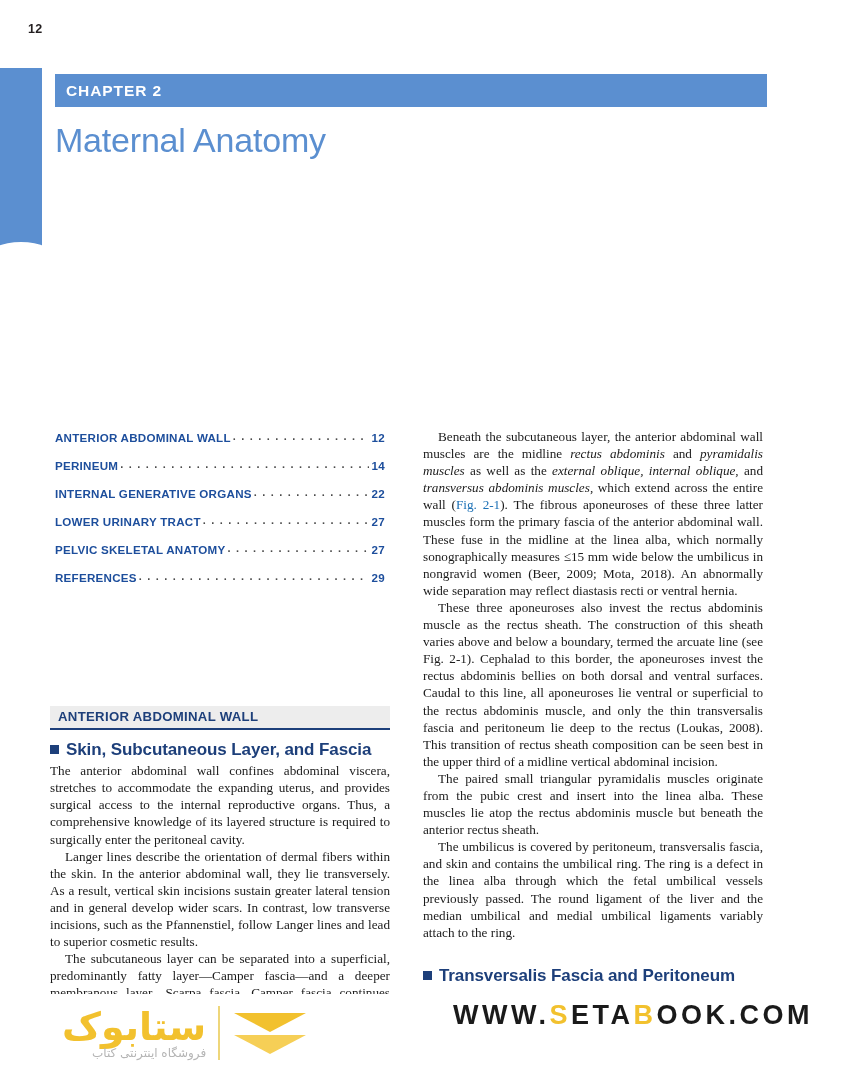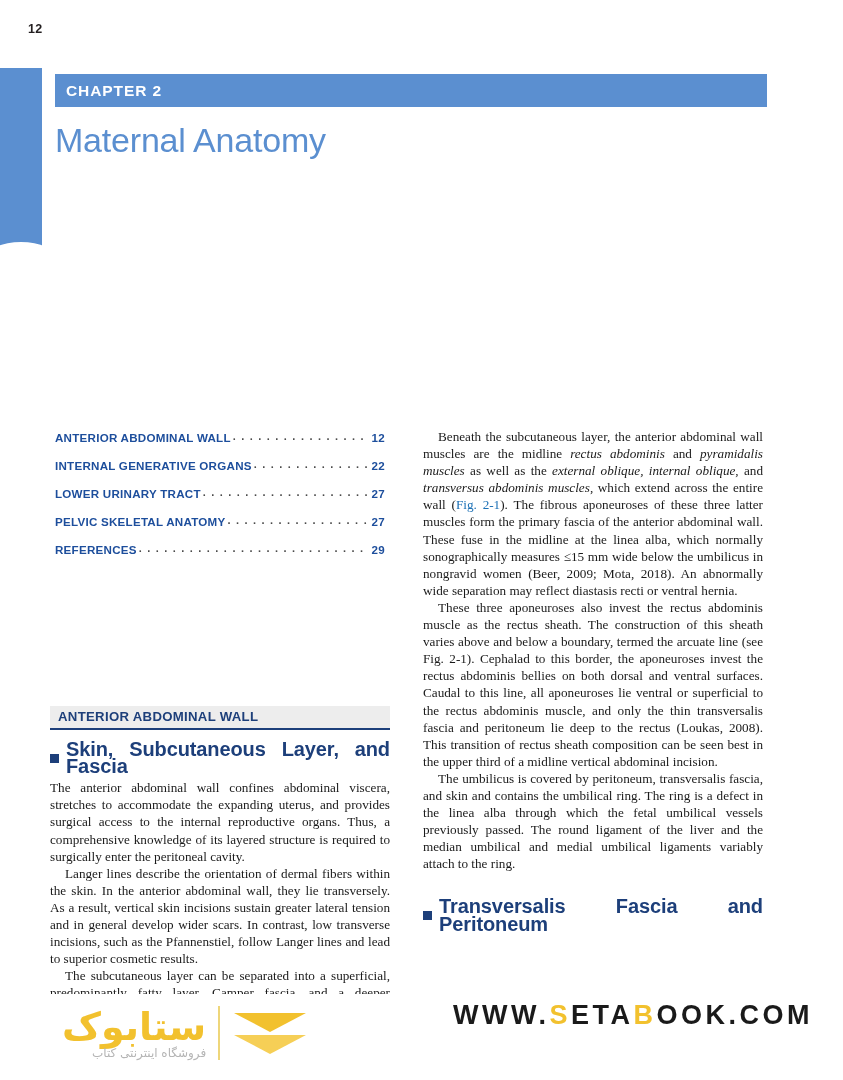--- a/index.html
+++ b/index.html
@@ -117,21 +117,21 @@
   .sub-head {
     display: flex; align-items: center; gap: 7px;
     margin-bottom: 4px;
   }
   .sub-head .sq {
     width: 9px; height: 9px; background: #1d3f7a;
     display: inline-block; flex: none;
   }
   .sub-head .txt {
     font-family: "Liberation Sans", sans-serif;
-    font-size: 20px; font-weight: 700; color: #1d3f7a;
+    font-size: 17px; font-weight: 700; color: #1d3f7a;
     letter-spacing: -.1px;
   }
   .sub-head.spaced { margin-top: 26px; }
 
   
   .footer {
     position: absolute; left: 0; bottom: 0;
     width: 843px; height: 86px;
     background: #ffffff;
     overflow: hidden;
@@ -204,20 +204,25 @@
 </div>
 <div class="chapter-title">Maternal Anatomy</div>
 
 <div class="toc">
   <div class="toc-row">
     <span class="t">ANTERIOR ABDOMINAL WALL</span>
     <span class="leader"></span>
     <span class="pg">12</span>
   </div>
   <div class="toc-row">
+    <span class="t">PERINEUM</span>
+    <span class="leader"></span>
+    <span class="pg">14</span>
+  </div>
+  <div class="toc-row">
     <span class="t">INTERNAL GENERATIVE ORGANS</span>
     <span class="leader"></span>
     <span class="pg">22</span>
   </div>
   <div class="toc-row">
     <span class="t">LOWER URINARY TRACT</span>
     <span class="leader"></span>
     <span class="pg">27</span>
   </div>
   <div class="toc-row">
@@ -241,20 +246,21 @@
     <span class="txt">Skin, Subcutaneous Layer, and Fascia</span>
   </div>
   <p>The anterior abdominal wall confines abdominal viscera, stretches to accommodate the expanding uterus, and provides surgical access to the internal reproductive organs. Thus, a comprehensive knowledge of its layered structure is required to surgically enter the peritoneal cavity.</p>
   <p class="ind">Langer lines describe the orientation of dermal fibers within the skin. In the anterior abdominal wall, they lie transversely. As a result, vertical skin incisions sustain greater lateral tension and in general develop wider scars. In contrast, low transverse incisions, such as the Pfannenstiel, follow Langer lines and lead to superior cosmetic results.</p>
   <p class="ind">The subcutaneous layer can be separated into a superficial, predominantly fatty layer—Camper fascia—and a deeper membranous layer—Scarpa fascia. Camper fascia continues onto the</p>
 </div>
 
 <div class="col col-right">
   <p class="ind"><span>Beneath the subcutaneous layer, the anterior abdominal wall muscles are the midline </span><i>rectus abdominis</i><span> and </span><i>pyramidalis muscles</i><span> as well as the </span><i>external oblique, internal oblique</i><span>, and </span><i>transversus abdominis muscles</i><span>, which extend across the entire wall (</span><span class="xref">Fig. 2-1</span><span>). The fibrous aponeuroses of these three latter muscles form the primary fascia of the anterior abdominal wall. These fuse in the midline at the linea alba, which normally sonographically measures ≤15 mm wide below the umbilicus in nongravid women (Beer, 2009; Mota, 2018). An abnormally wide separation may reflect diastasis recti or ventral hernia.</span></p>
   <p class="ind">These three aponeuroses also invest the rectus abdominis muscle as the rectus sheath. The construction of this sheath varies above and below a boundary, termed the arcuate line (see Fig. 2-1). Cephalad to this border, the aponeuroses invest the rectus abdominis bellies on both dorsal and ventral surfaces. Caudal to this line, all aponeuroses lie ventral or superficial to the rectus abdominis muscle, and only the thin transversalis fascia and peritoneum lie deep to the rectus (Loukas, 2008). This transition of rectus sheath composition can be seen best in the upper third of a midline vertical abdominal incision.</p>
+  <p class="ind">The paired small triangular pyramidalis muscles originate from the pubic crest and insert into the linea alba. These muscles lie atop the rectus abdominis muscle but beneath the anterior rectus sheath.</p>
   <p class="ind">The umbilicus is covered by peritoneum, transversalis fascia, and skin and contains the umbilical ring. The ring is a defect in the linea alba through which the fetal umbilical vessels previously passed. The round ligament of the liver and the median umbilical and medial umbilical ligaments variably attach to the ring.</p>
   <div class="sub-head spaced">
     <span class="sq"></span>
     <span class="txt">Transversalis Fascia and Peritoneum</span>
   </div>
 </div>
 
 <div class="footer">
   <div class="logo-wrap">
     <div class="logo-word">

